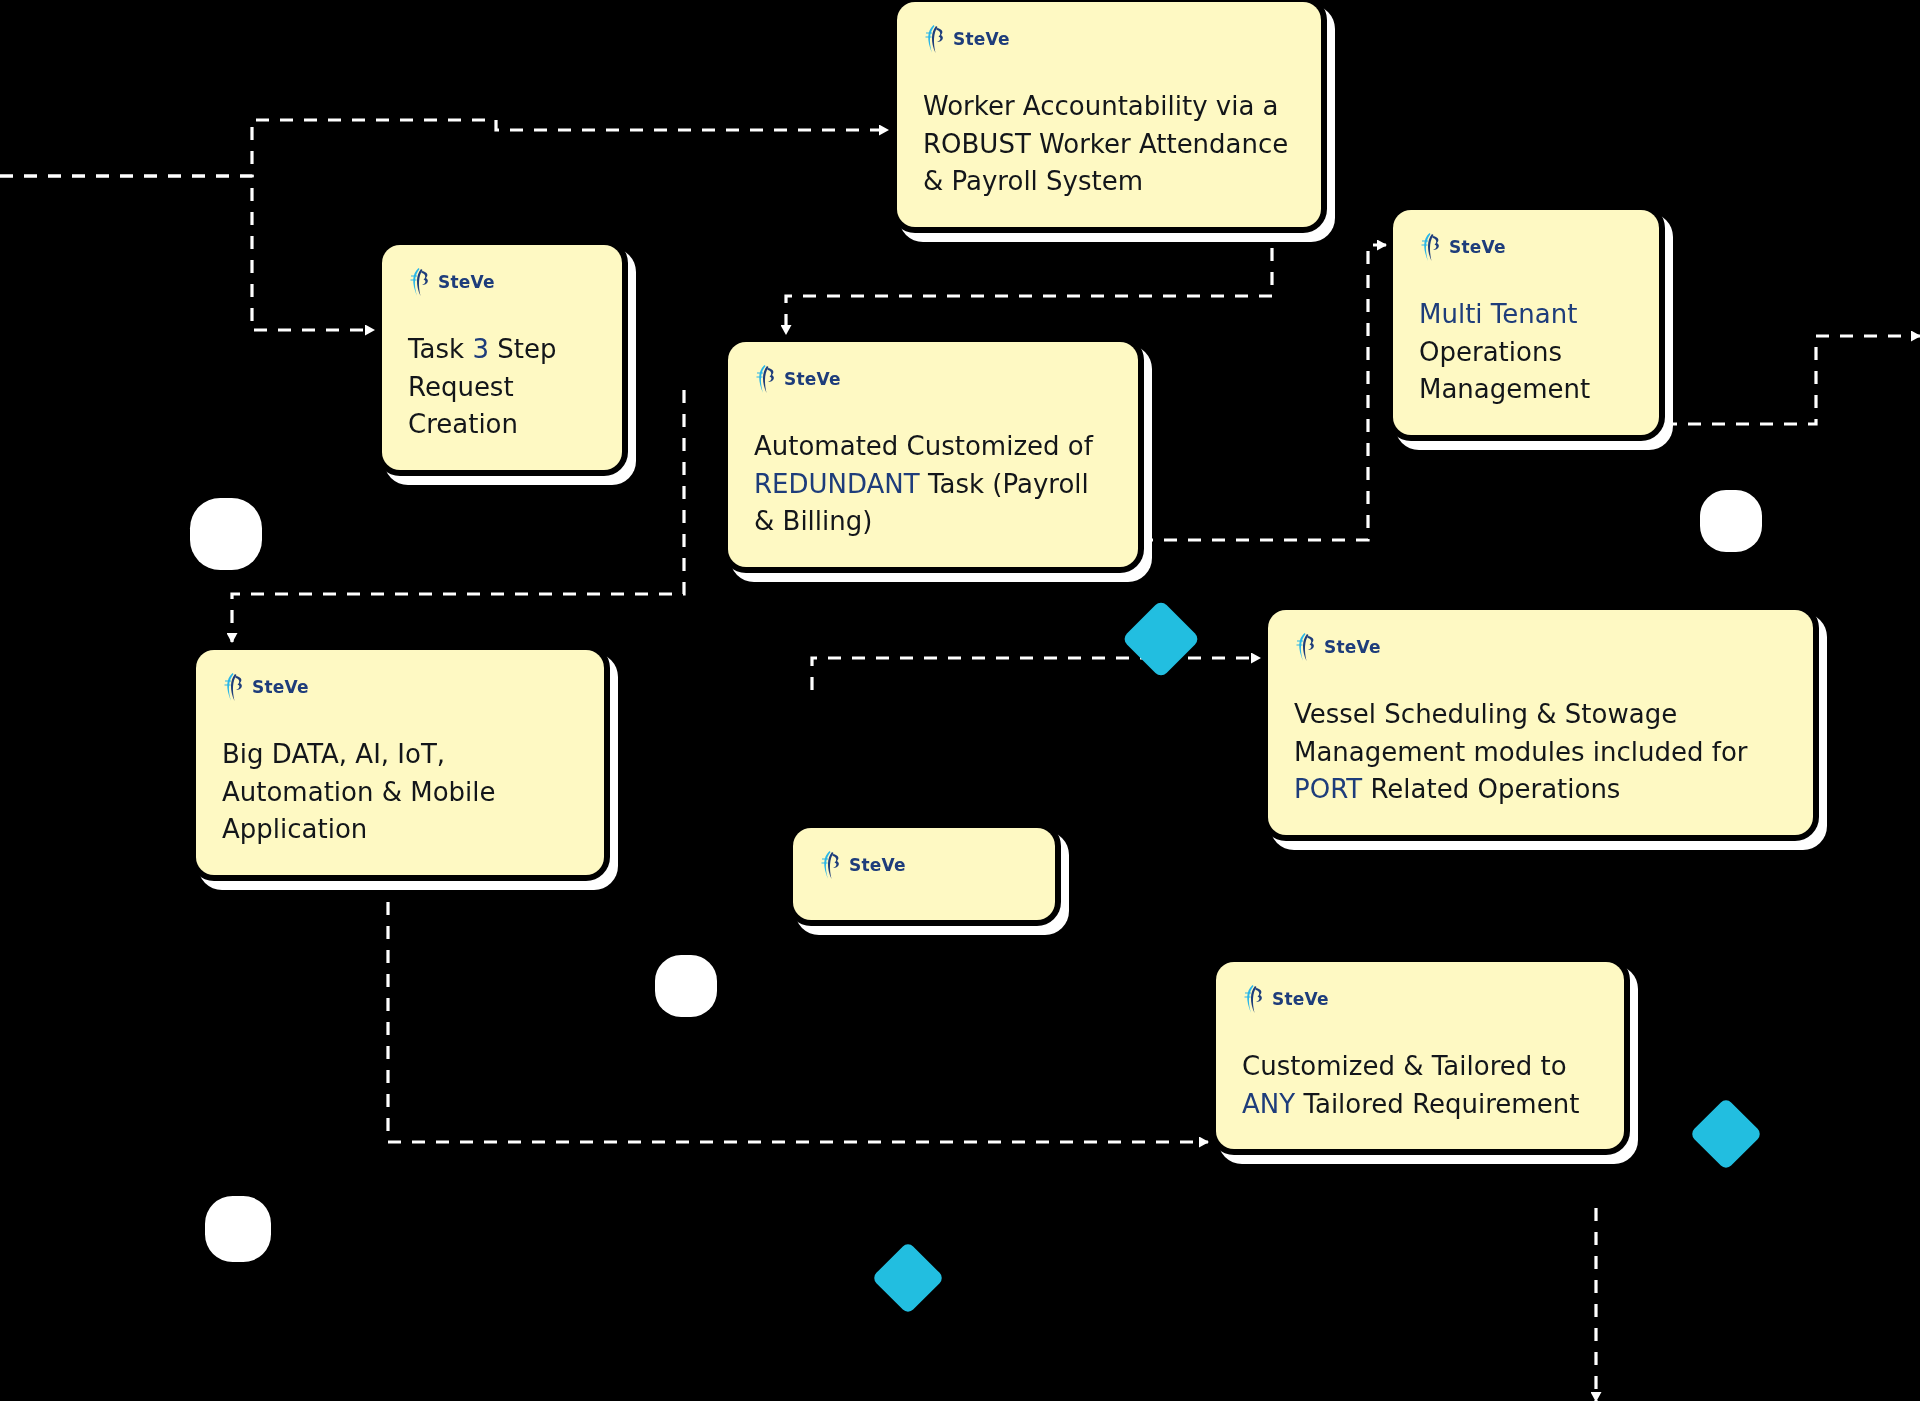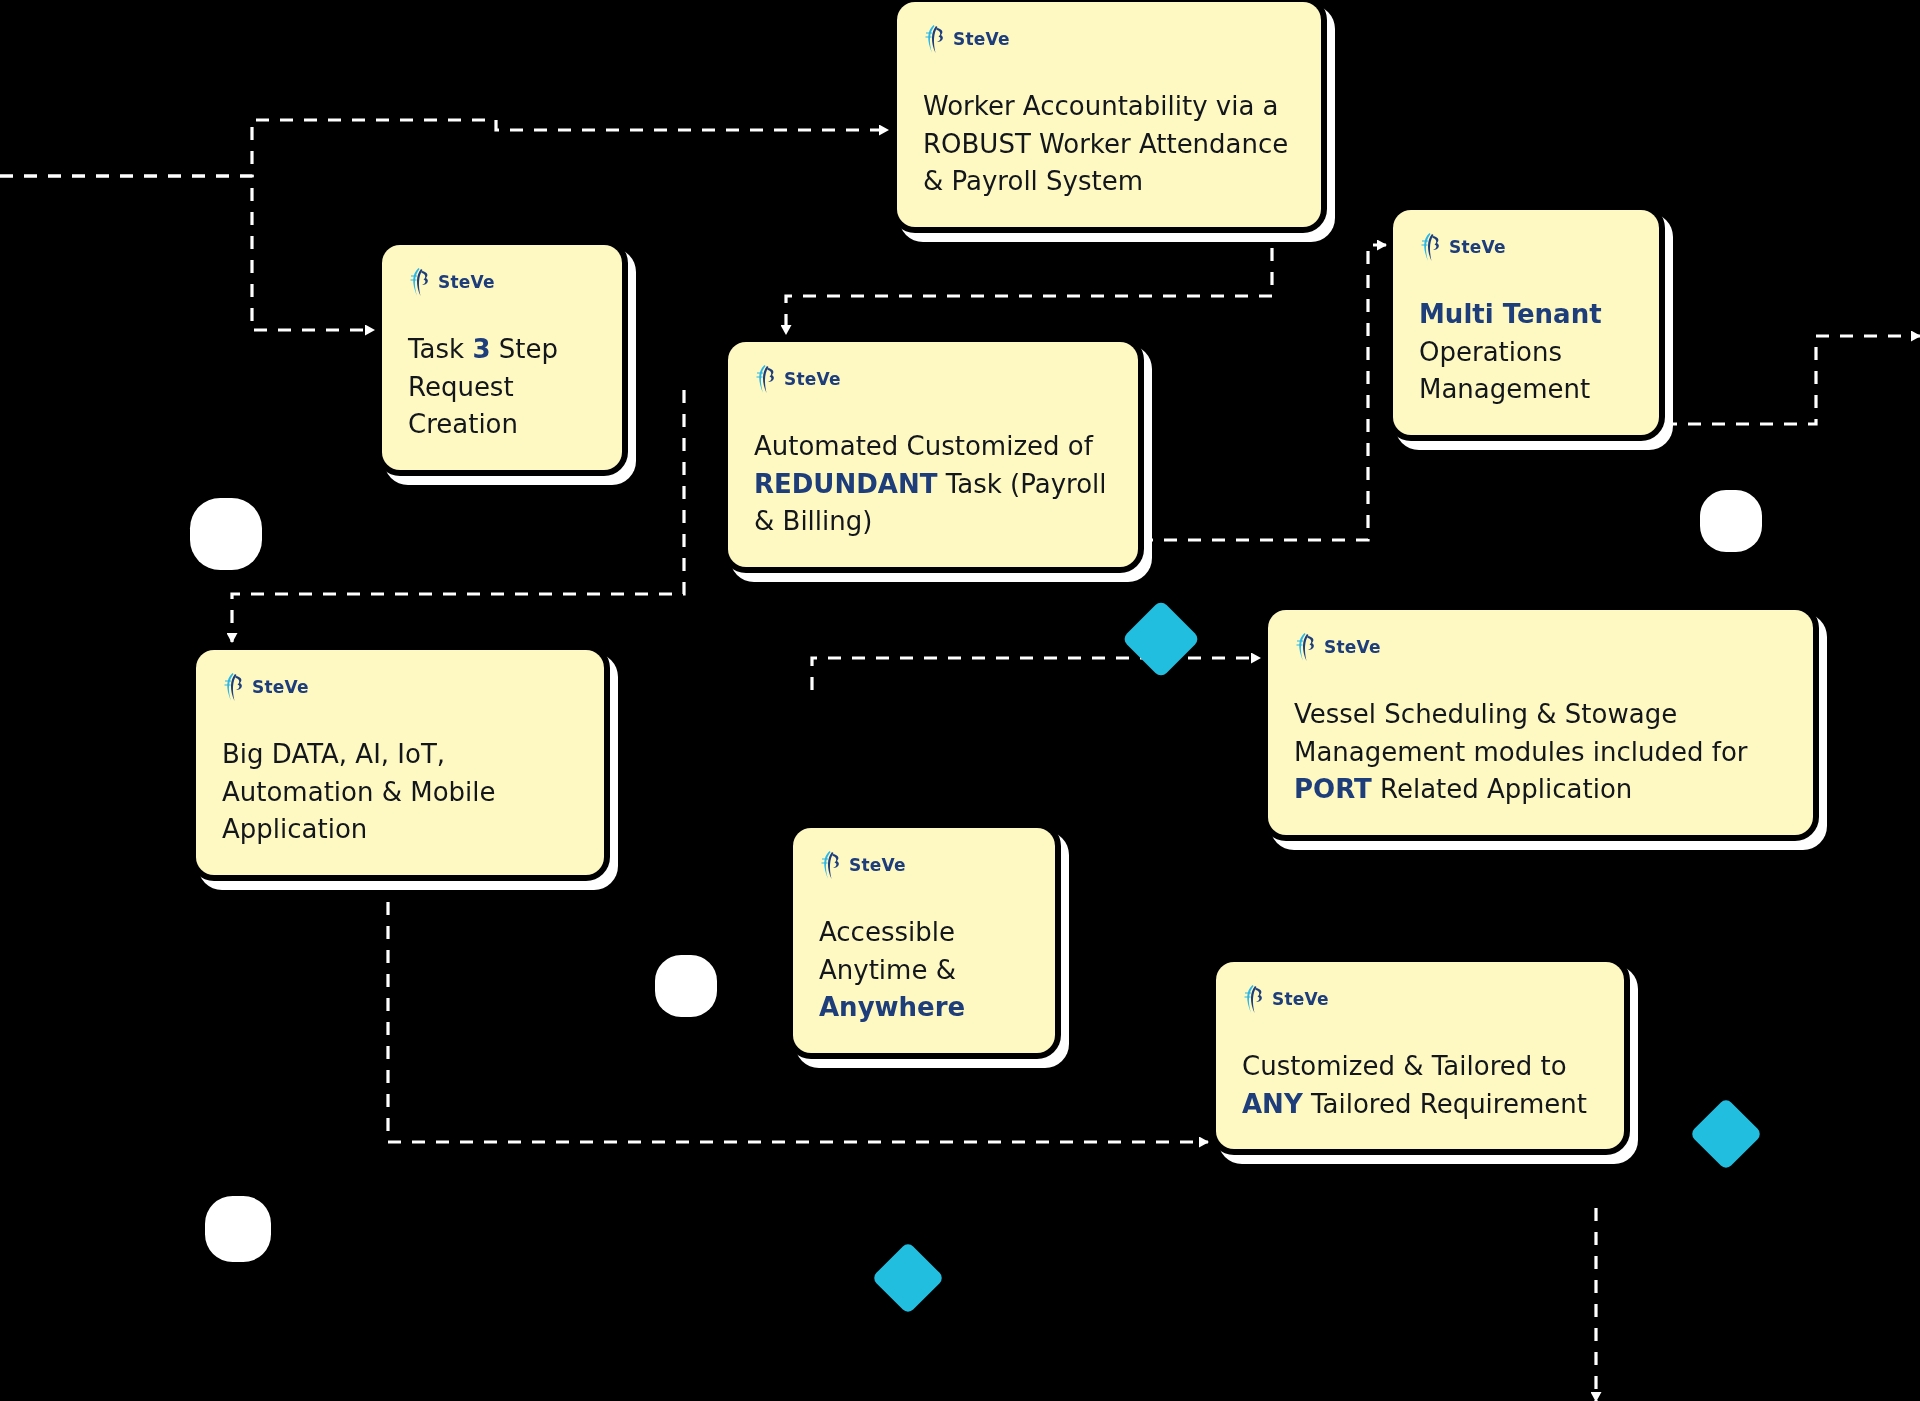--- a/index.html
+++ b/index.html
@@ -34,21 +34,21 @@
   .logo svg{display:block;}
   .logo .wordmark{
     font-family:"DejaVu Sans","Liberation Sans",sans-serif;
     font-weight:bold;font-size:17px;color:#1e3d7b;letter-spacing:.2px;
   }
   .card .body{
     font-size:26px;line-height:1.45;color:#13161a;font-weight:400;
     white-space:pre-wrap;
     margin-top:20px;
   }
-  .card .body b{color:#1e3d7b;font-weight:bold;}
+  .card .body b{color:#1e3d7b;font-weight:normal;}
 
   
   #card-worker      {left:897px; top:2px;   width:424px;}
   #card-easy3       {left:382px; top:245px; width:240px;}
   #card-multitenant {left:1393px;top:210px; width:266px;}
   #card-automated   {left:728px; top:342px; width:410px;}
   #card-bigdata     {left:196px; top:650px; width:408px;}
   #card-vessel      {left:1268px;top:610px; width:545px;}
   #card-accessible  {left:793px; top:828px; width:262px;}
   #card-custom      {left:1216px;top:962px; width:408px;}
@@ -166,34 +166,33 @@
   <div class="card" id="card-vessel">
     <div class="logo">
       <svg width="26" height="30" viewBox="0 0 26 30">
         <path d="M10.5 1 C4 7, 3.5 16, 9 29 C5.5 17, 6.5 8, 11.5 2 Z" fill="#29b6e8"></path>
         <path d="M13 2 C8 8, 7.5 18, 12.5 29 C10 18, 10.5 9, 14.5 3 Z" fill="#1e3d7b"></path>
         <path d="M13.5 4 C19 4.5, 21 8, 18 11 C21.5 13, 20 18, 14 18 C18 16.5, 18.5 13.5, 15.5 12.5 C18.5 10.5, 17.5 6.5, 13.5 6 Z" fill="#1e3d7b"></path>
         <path d="M3 9 L9 9 M2.5 13 L8.5 13" stroke="#29b6e8" stroke-width="1.2" fill="none"></path>
       </svg>
       <span class="wordmark">SteVe</span>
     </div>
-    <div class="body"><span>Vessel Scheduling &amp; Stowage Management modules included for </span><b>PORT</b><span> Related Application</span></div>
+    <div class="body"><span>Vessel Scheduling &amp; Stowage Management modules included for </span><b>PORT</b><span> Related Operations</span></div>
   </div>
 
   <div class="card" id="card-accessible">
     <div class="logo">
       <svg width="26" height="30" viewBox="0 0 26 30">
         <path d="M10.5 1 C4 7, 3.5 16, 9 29 C5.5 17, 6.5 8, 11.5 2 Z" fill="#29b6e8"></path>
         <path d="M13 2 C8 8, 7.5 18, 12.5 29 C10 18, 10.5 9, 14.5 3 Z" fill="#1e3d7b"></path>
         <path d="M13.5 4 C19 4.5, 21 8, 18 11 C21.5 13, 20 18, 14 18 C18 16.5, 18.5 13.5, 15.5 12.5 C18.5 10.5, 17.5 6.5, 13.5 6 Z" fill="#1e3d7b"></path>
         <path d="M3 9 L9 9 M2.5 13 L8.5 13" stroke="#29b6e8" stroke-width="1.2" fill="none"></path>
       </svg>
       <span class="wordmark">SteVe</span>
     </div>
-    <div class="body"><span>Accessible Anytime &amp; </span><b>Anywhere</b></div>
   </div>
 
   <div class="card" id="card-custom">
     <div class="logo">
       <svg width="26" height="30" viewBox="0 0 26 30">
         <path d="M10.5 1 C4 7, 3.5 16, 9 29 C5.5 17, 6.5 8, 11.5 2 Z" fill="#29b6e8"></path>
         <path d="M13 2 C8 8, 7.5 18, 12.5 29 C10 18, 10.5 9, 14.5 3 Z" fill="#1e3d7b"></path>
         <path d="M13.5 4 C19 4.5, 21 8, 18 11 C21.5 13, 20 18, 14 18 C18 16.5, 18.5 13.5, 15.5 12.5 C18.5 10.5, 17.5 6.5, 13.5 6 Z" fill="#1e3d7b"></path>
         <path d="M3 9 L9 9 M2.5 13 L8.5 13" stroke="#29b6e8" stroke-width="1.2" fill="none"></path>
       </svg>

